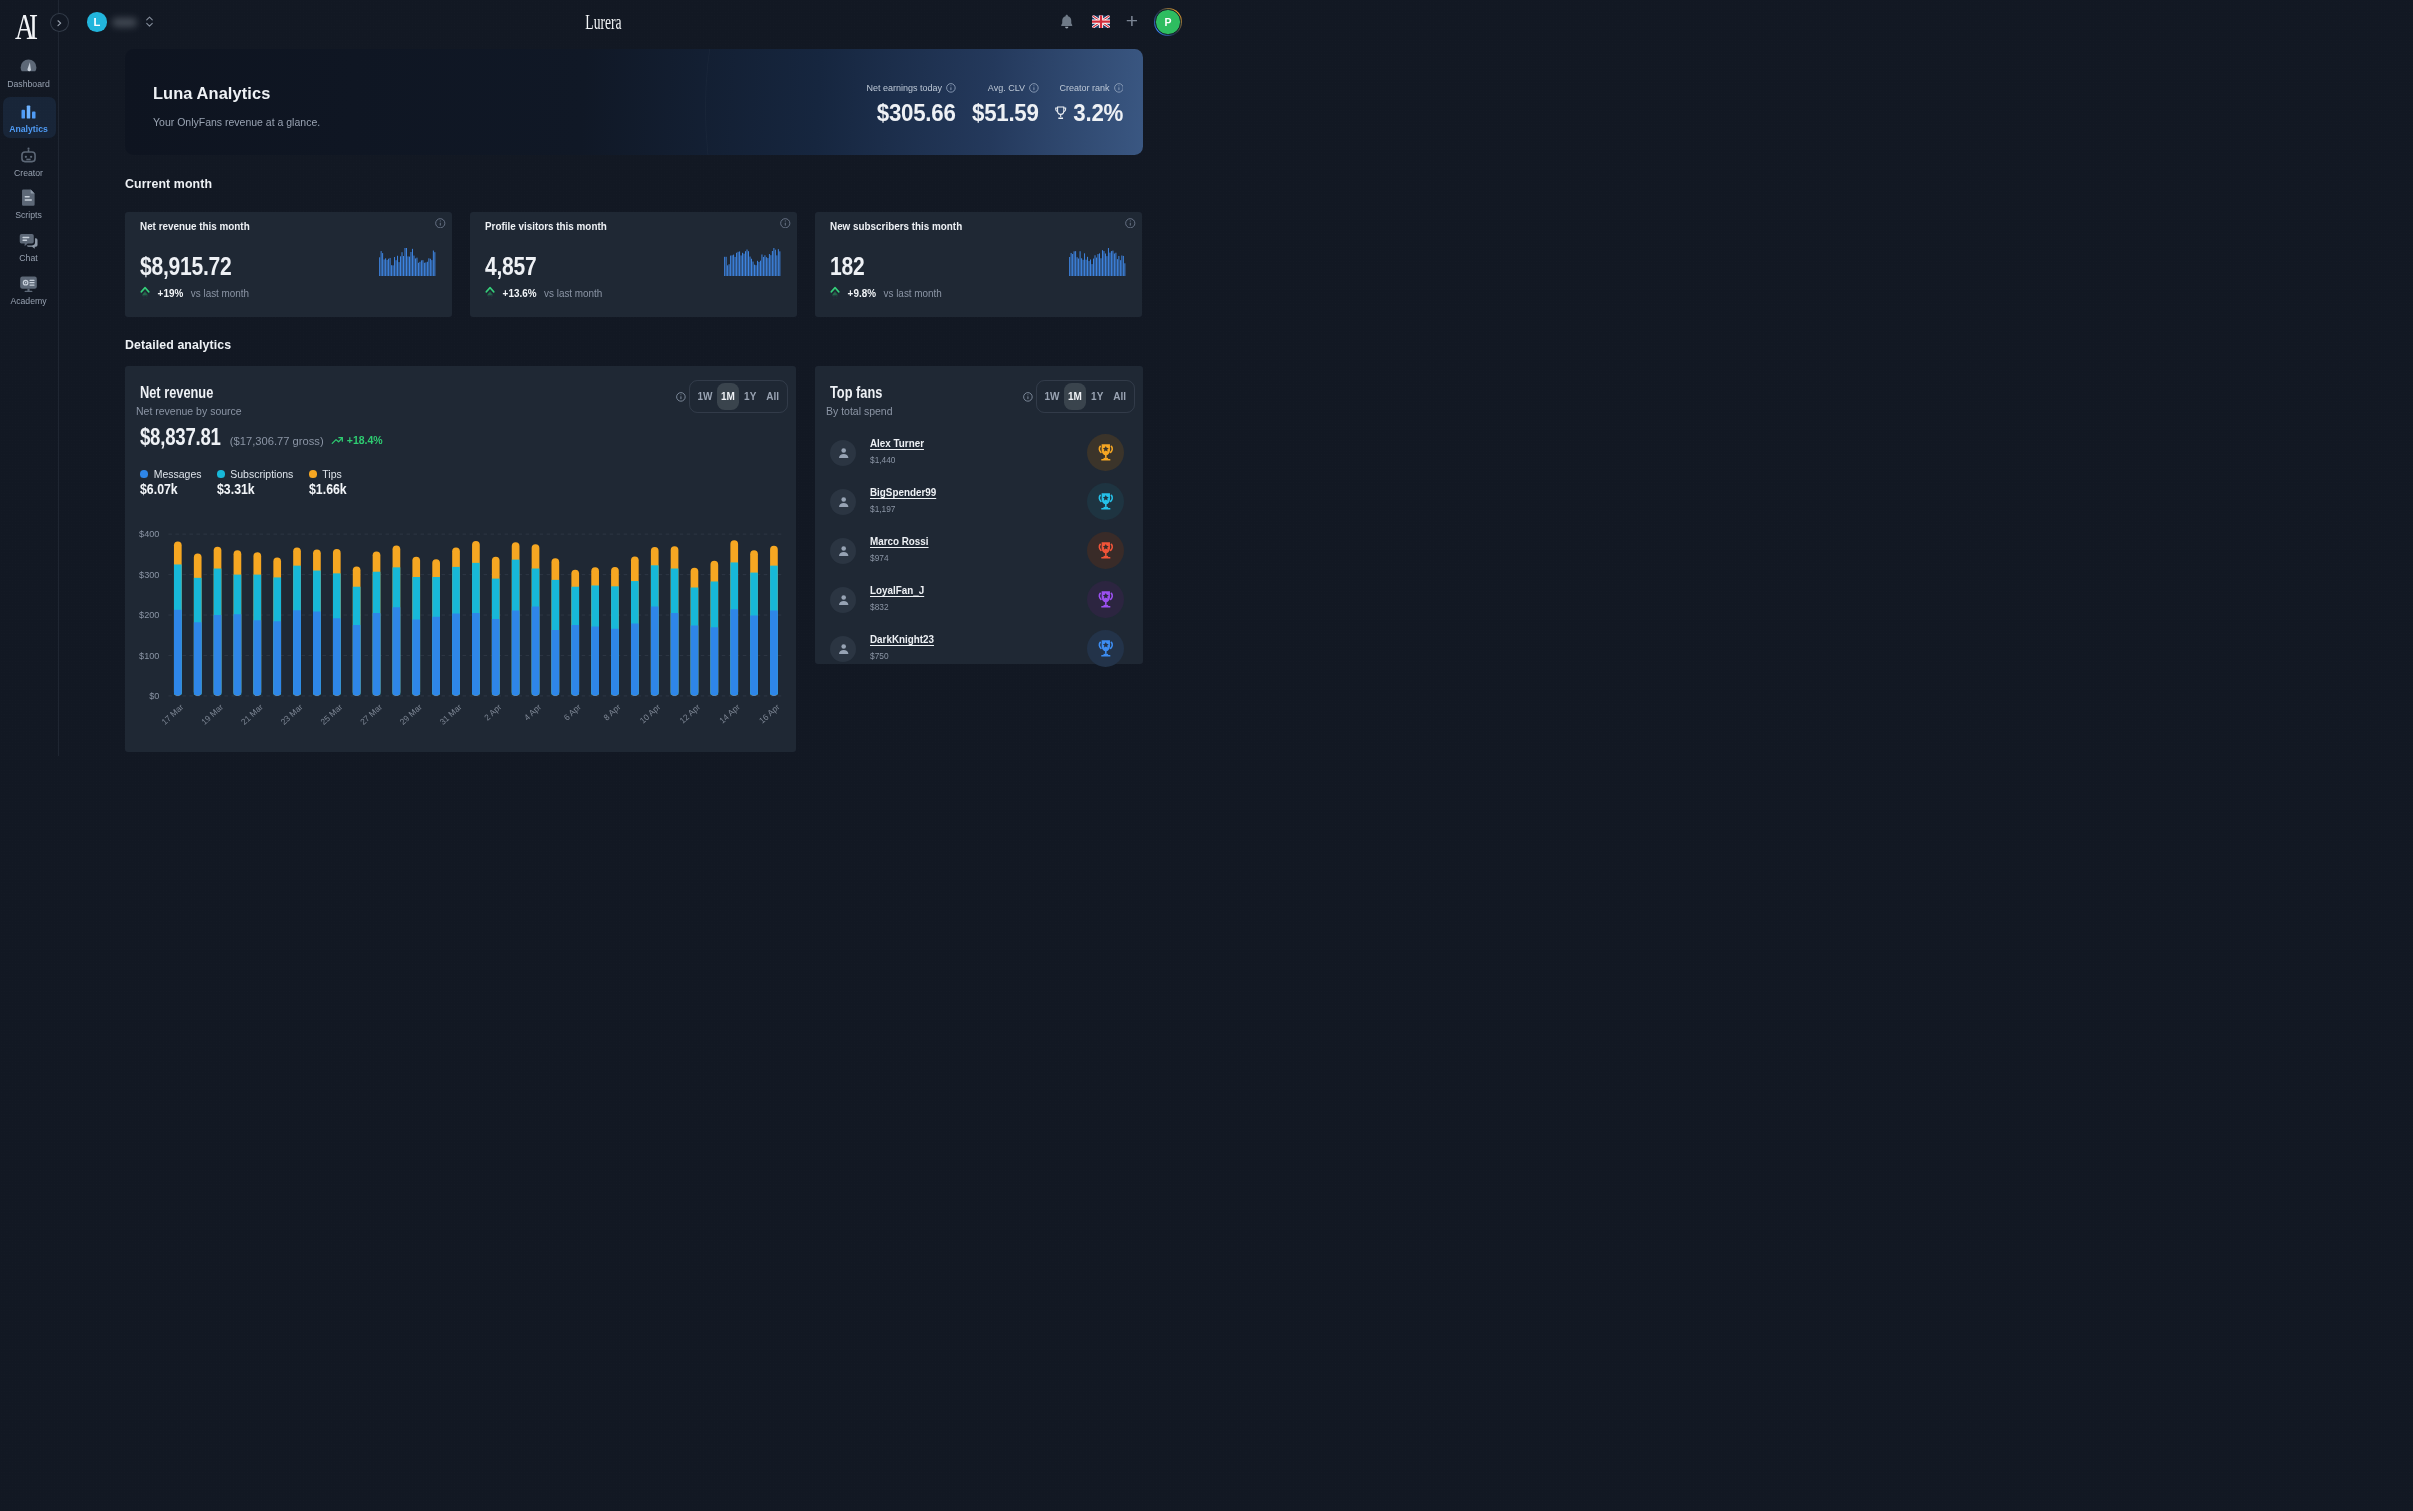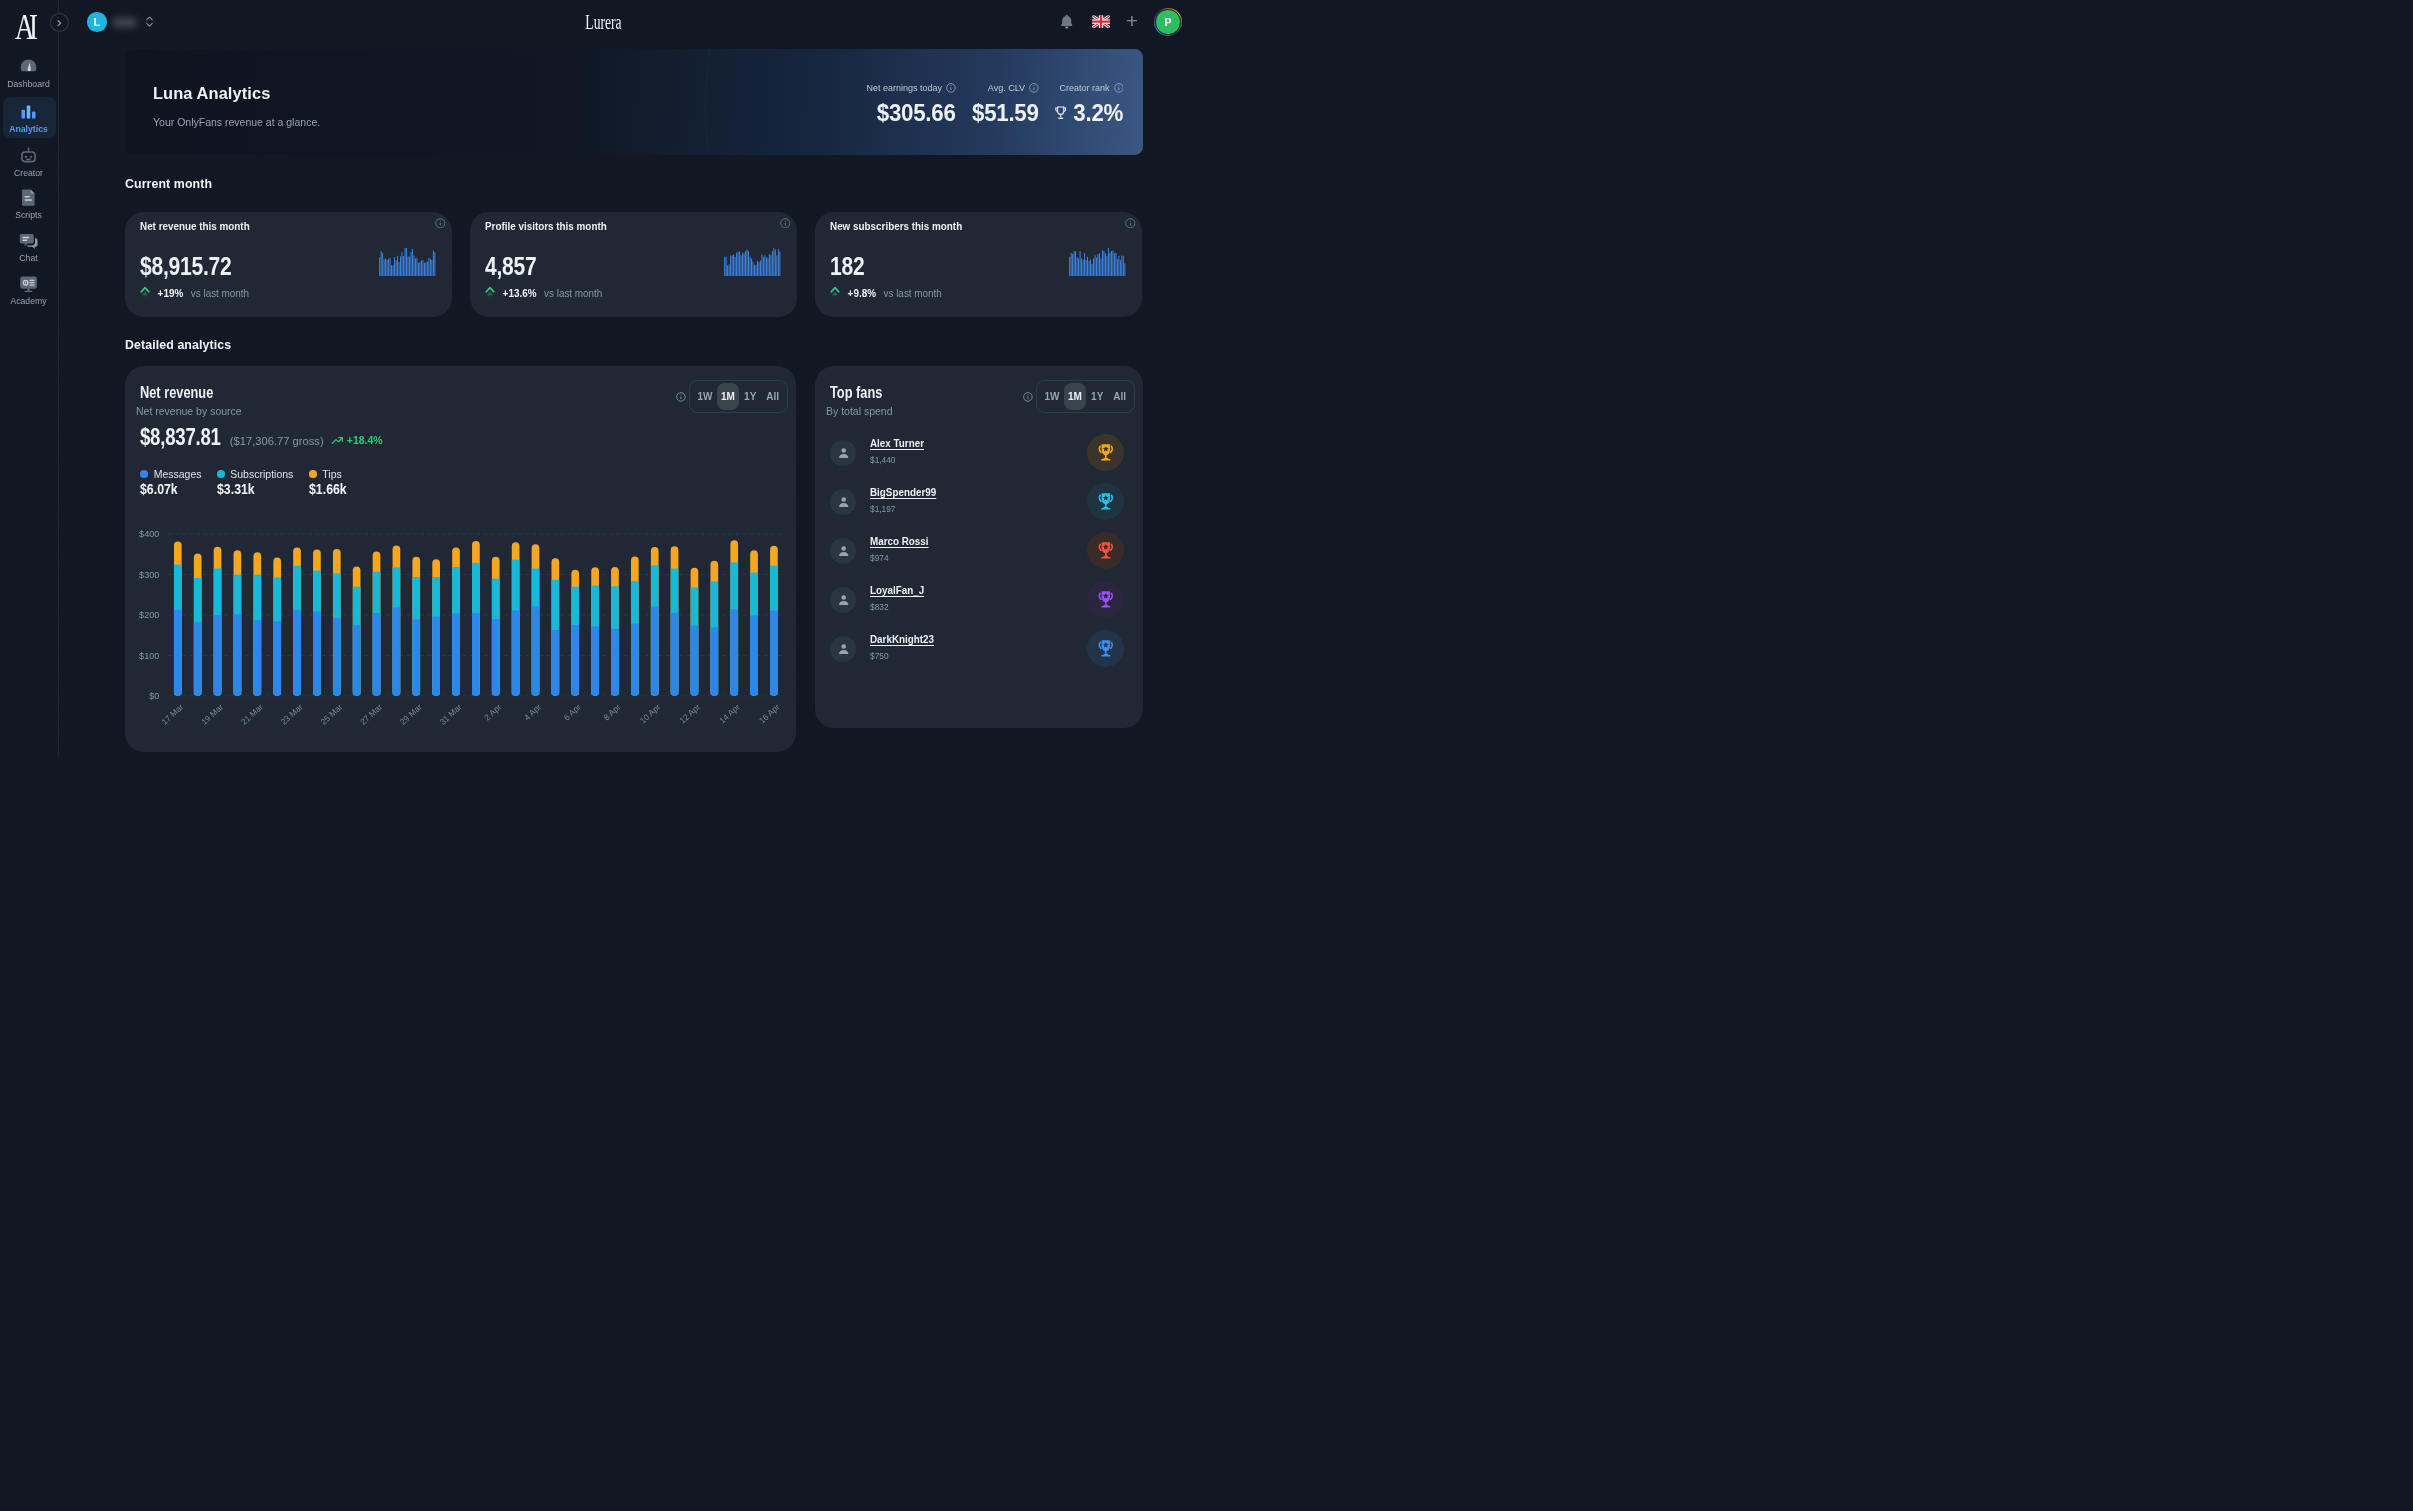--- a/index.html
+++ b/index.html
@@ -48,21 +48,21 @@
 .hero h1 { position:absolute; left:28px; top:35px; font-size:16.4px; font-weight:700; letter-spacing:0.1px; }
 .hero .sub { position:absolute; left:28px; top:67px; font-size:10.5px; color:#99a3b2; }
 .stat { position:absolute; top:34px; text-align:right; }
 .stat .lab { font-size:9px; color:#bdc8d6; display:flex; align-items:center; gap:4.2px; justify-content:flex-end;}
 .stat .val { margin-top:6.3px; font-size:24px; font-weight:700; letter-spacing:-0.3px;
   display:flex; align-items:center; gap:5.6px; justify-content:flex-end; transform:scaleX(0.93); transform-origin:right center; }
 .hero h1, .hero .sub, .stat { position:absolute;text-align:right; }
 
 .sechead { position:absolute; left:125px; font-size:13.3px; font-weight:700; letter-spacing:0.1px; transform:scaleX(0.93); transform-origin:left center; }
 
-.card { position:absolute; background:#1f2834; border-radius:19px; }
+.card { position:absolute; background:#1f2834; border-radius:3px; }
 .kpi { top:212px; width:327px; height:105px; }
 .kpi .ttl { position:absolute; left:15.4px; top:8.4px; font-size:10.5px; font-weight:700; transform:scaleX(0.94); transform-origin:left center; }
 .kpi .big { position:absolute; left:15.4px; top:39px; font-size:26px; font-weight:700; letter-spacing:-0.3px; transform:scaleX(0.81); transform-origin:left center;}
 .kpi .chg { position:absolute; left:15.4px; top:74px; display:flex; align-items:center; gap:8.4px;
   font-size:11px; transform:scaleX(0.9); transform-origin:left center; }
 .kpi .chg b { font-weight:700; color:#f2f5f8; }
 .kpi .chg span { color:#8b95a5; font-weight:400; }
 .kpi .spark { position:absolute; right:16px; top:36px; }
 .info { position:absolute; top:5.6px; right:6.3px; }
 
@@ -582,21 +582,21 @@
 <text x="595.1" y="488.0" text-anchor="end" font-size="12" fill="#7e8795" transform="rotate(-42 595.1 488.0)">4 Apr</text>
 <text x="651.8" y="488.0" text-anchor="end" font-size="12" fill="#7e8795" transform="rotate(-42 651.8 488.0)">6 Apr</text>
 <text x="708.5" y="488.0" text-anchor="end" font-size="12" fill="#7e8795" transform="rotate(-42 708.5 488.0)">8 Apr</text>
 <text x="765.3" y="488.0" text-anchor="end" font-size="12" fill="#7e8795" transform="rotate(-42 765.3 488.0)">10 Apr</text>
 <text x="822.0" y="488.0" text-anchor="end" font-size="12" fill="#7e8795" transform="rotate(-42 822.0 488.0)">12 Apr</text>
 <text x="878.8" y="488.0" text-anchor="end" font-size="12" fill="#7e8795" transform="rotate(-42 878.8 488.0)">14 Apr</text>
 <text x="935.5" y="488.0" text-anchor="end" font-size="12" fill="#7e8795" transform="rotate(-42 935.5 488.0)">16 Apr</text>
   </svg>
 </div>
 
-<div class="card bigcard" style="left:815px; top:366px; width:328px; height:362px;">
+<div class="card bigcard" style="left:815px; top:366px; width:328px; height:298px;">
   <div class="ttl">Top fans</div>
   <div class="sub">By total spend</div>
   <div class="tginfo" style="right:110px"><svg width="9.8" height="9.8" viewBox="0 0 16 16">
         <circle cx="8" cy="8" r="7" fill="none" stroke="#8a97a9" stroke-width="1.4"></circle>
         <rect x="7.3" y="6.8" width="1.5" height="5" rx="0.7" fill="#8a97a9"></rect>
         <rect x="7.3" y="3.6" width="1.5" height="1.9" rx="0.7" fill="#8a97a9"></rect>
       </svg></div>
   <div class="toggle">
       <div class="tg-it">1W</div>
       <div class="tg-it tg-sel">1M</div>

